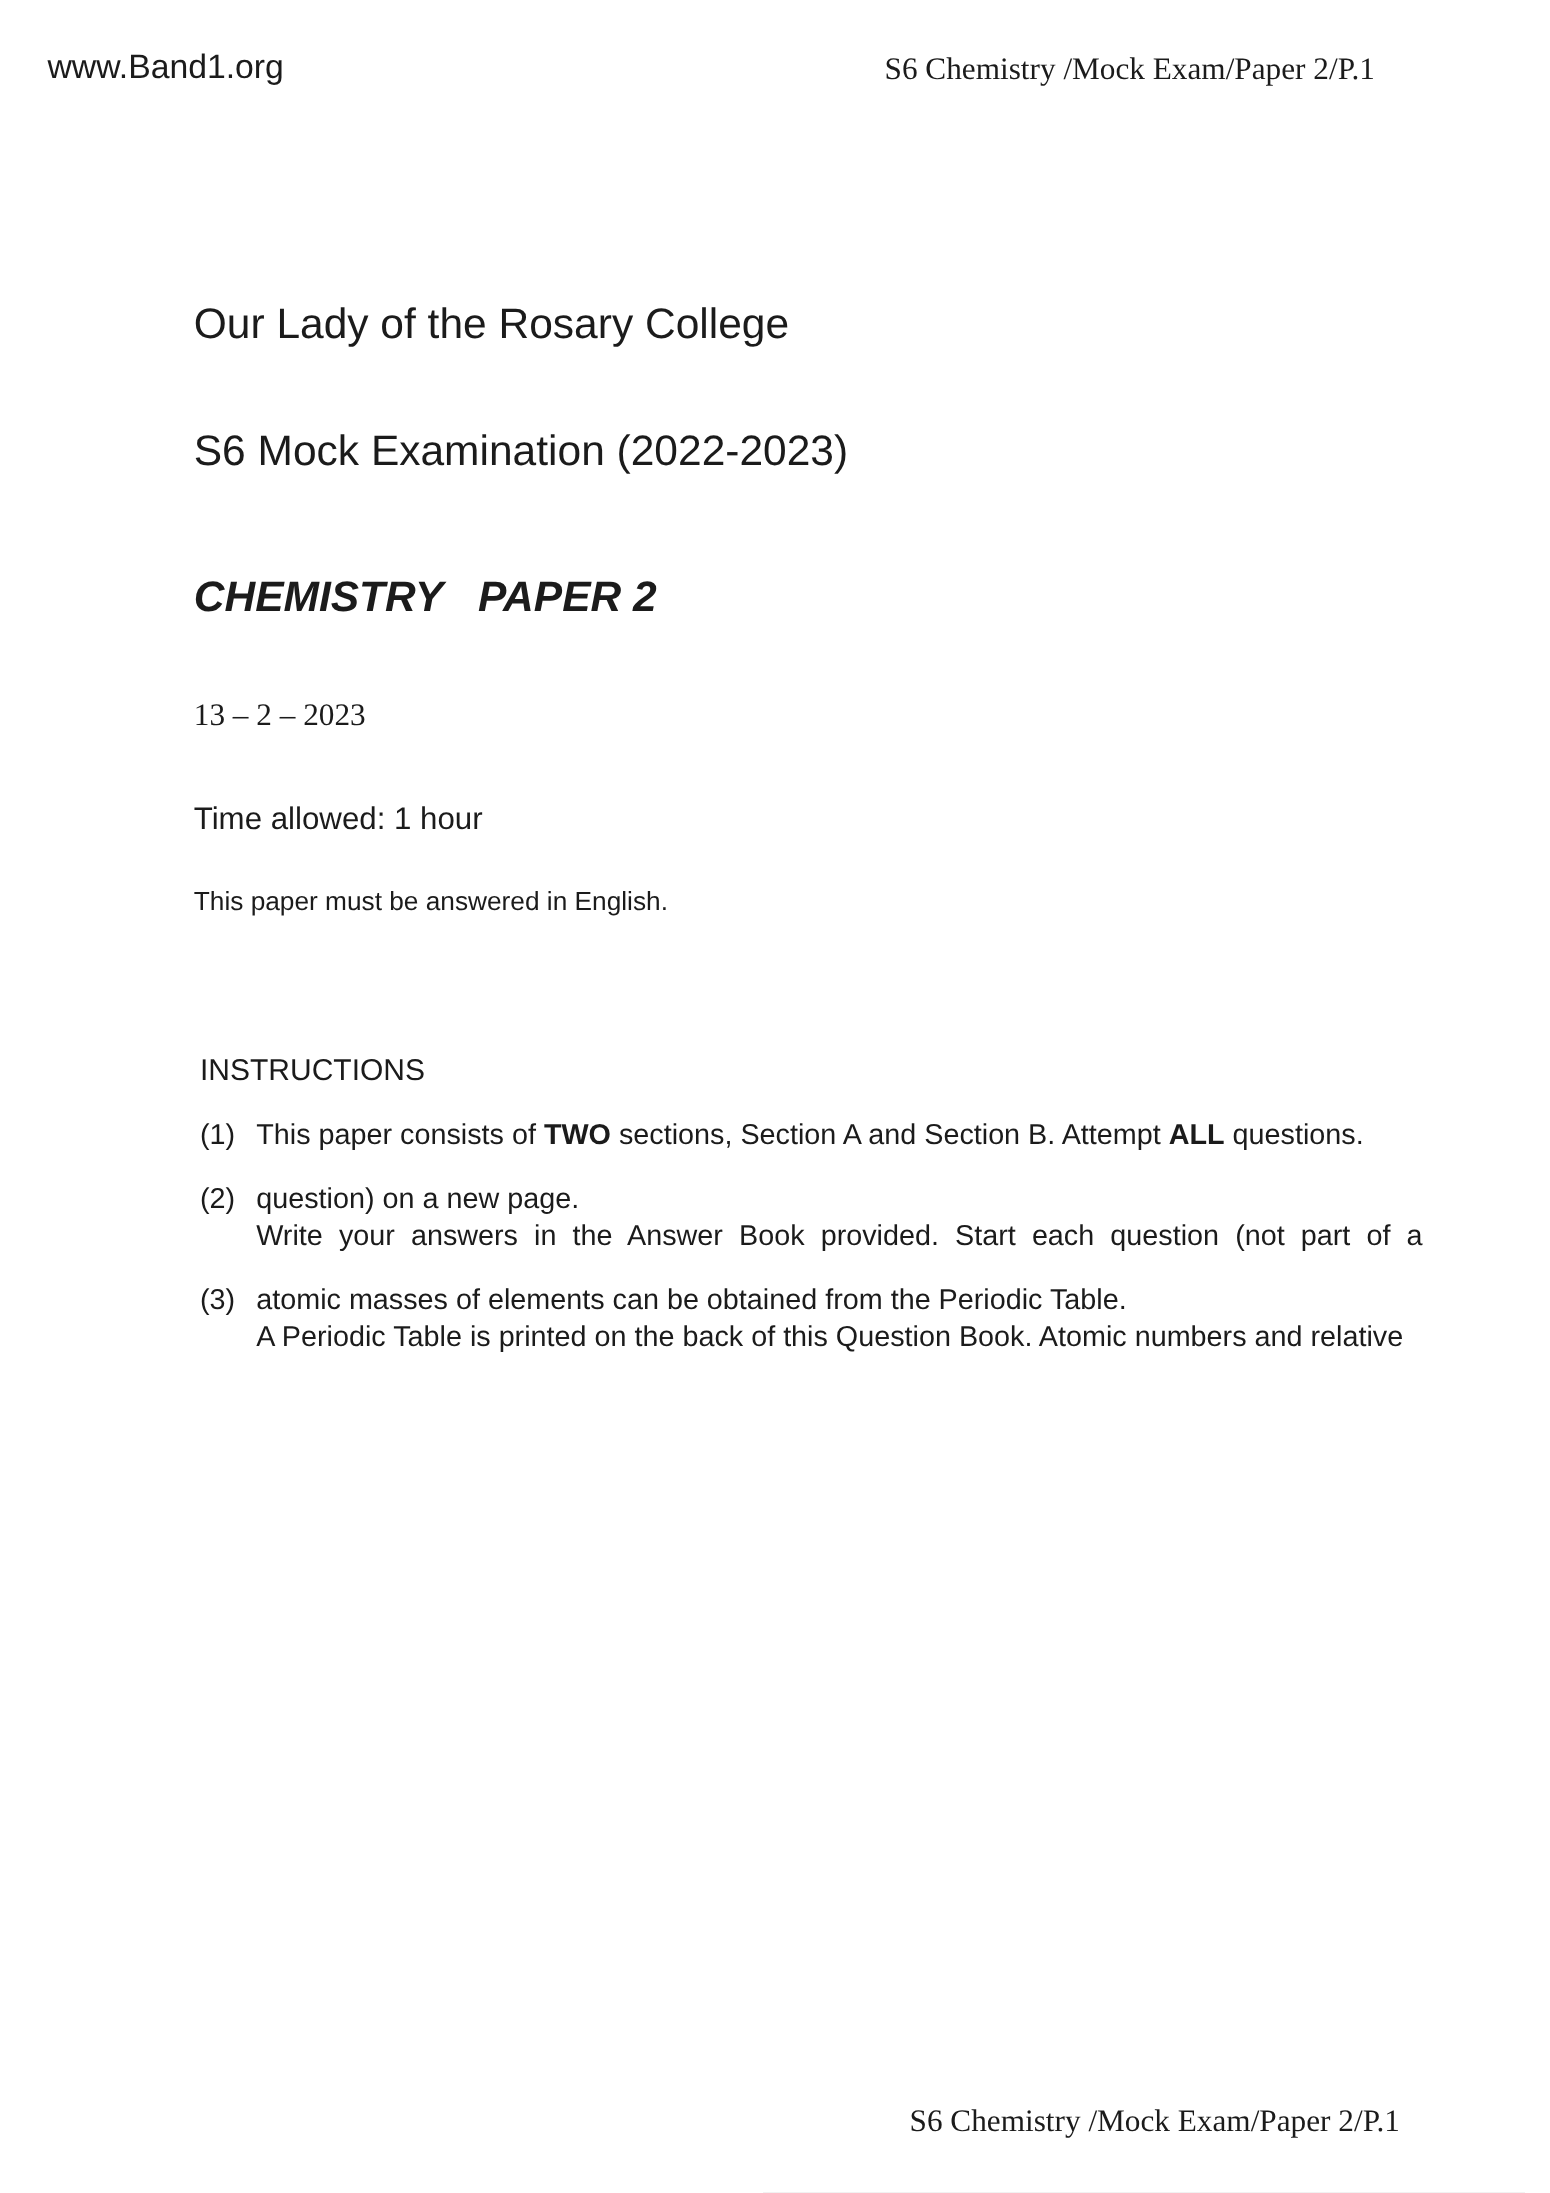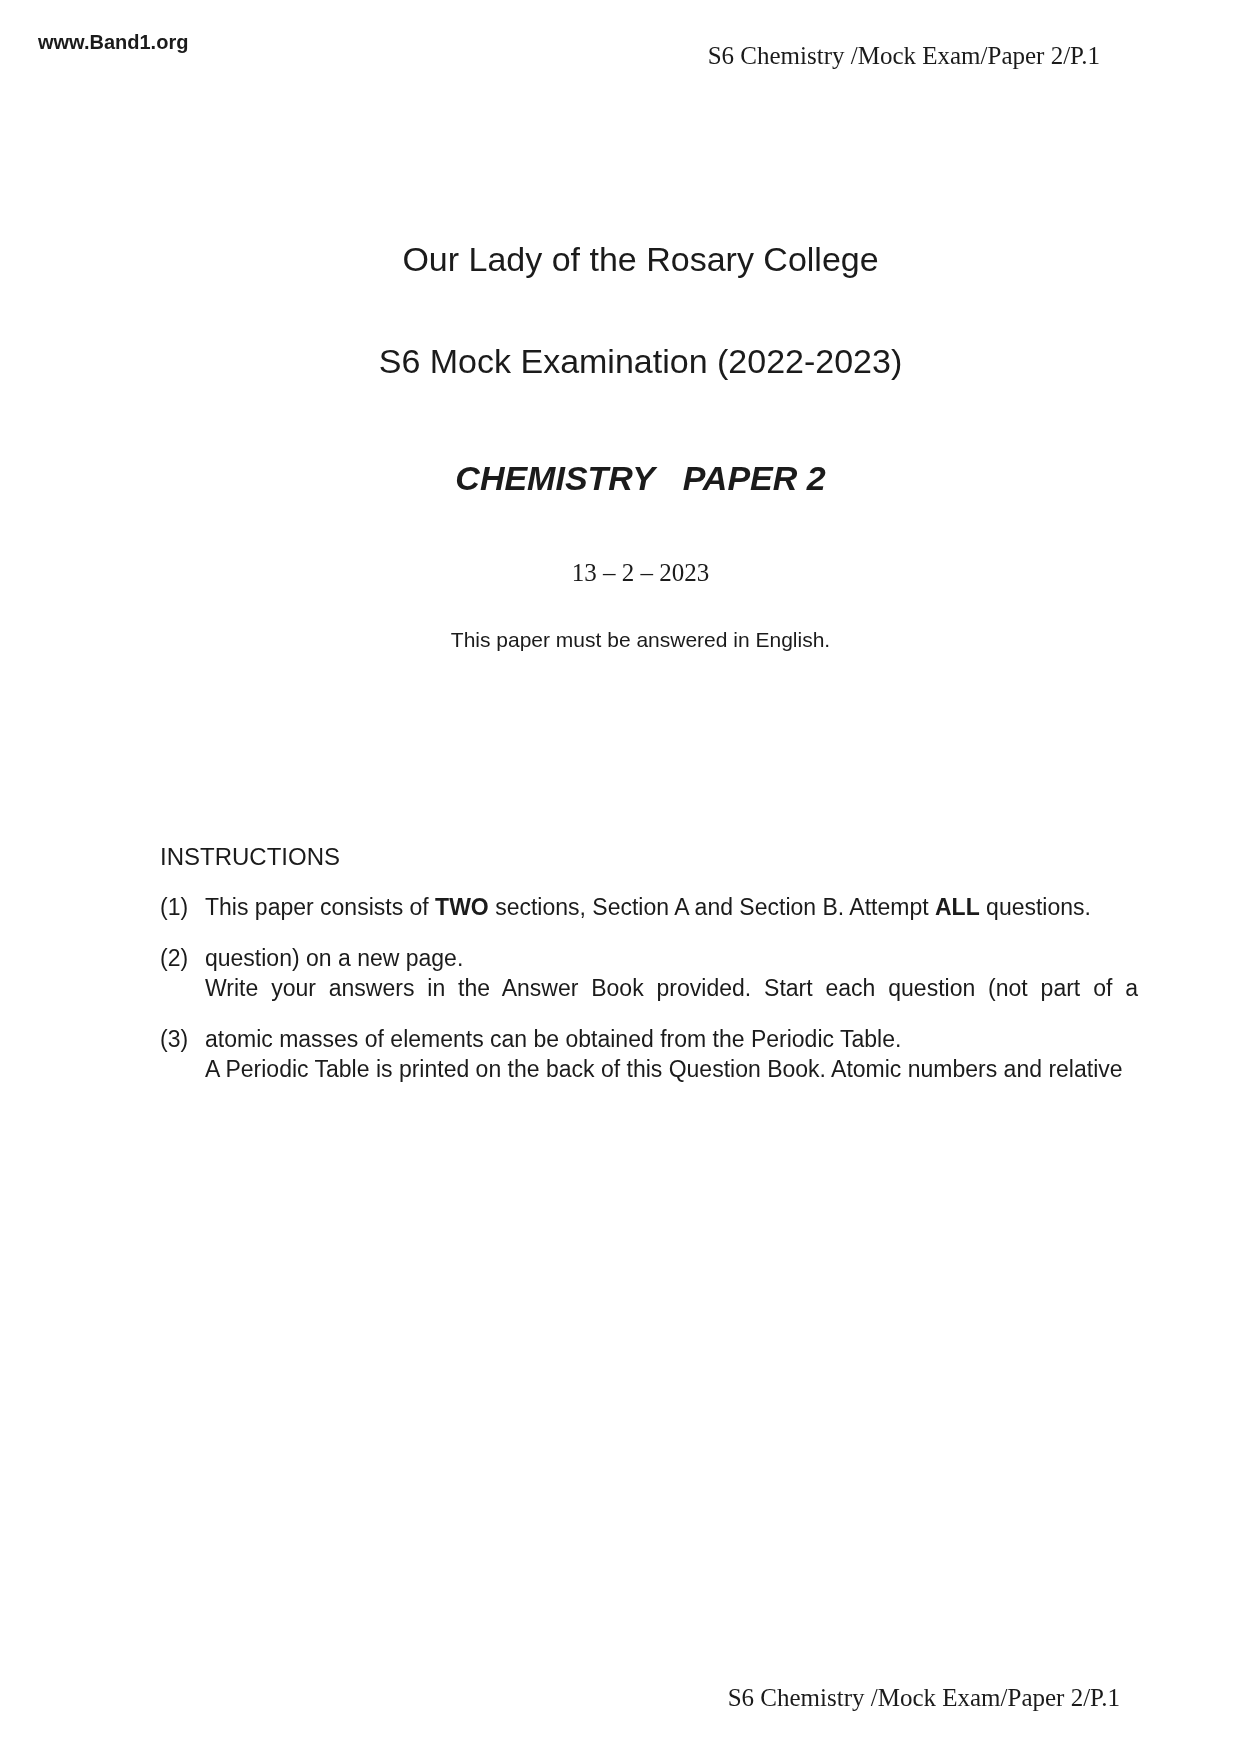--- a/index.html
+++ b/index.html
@@ -7,32 +7,32 @@
     position:relative;
     width:1240px;height:1754px;
     background:#ffffff;
     color:#1b1b1b;
     font-family:"Liberation Sans", sans-serif;
     overflow:hidden;
     margin:0 auto;
   }
   
   .top-left{
-    position:absolute;left:38px;top:26px;
-    font-size:20px;line-height:32px;font-weight:bold;
+    position:absolute;left:38px;top:37px;
+    font-size:27px;line-height:32px;
   }
   .top-right{
     position:absolute;right:140px;top:42px;
     font-family:"Liberation Serif", serif;
     font-size:25px;line-height:28px;
   }
   
   .titles{
     position:absolute;left:155px;right:114px;top:241px;
-    text-align:center;
+    text-align:left;
   }
   .title-line{font-size:34px;line-height:36px;}
   .title-exam{margin-top:66px;}
   .title-paper{
     margin-top:81px;
     font-weight:bold;
     white-space:pre; 
     font-style:italic;
   }
   .title-date{
@@ -74,20 +74,21 @@
 
   <div class="top-left">www.Band1.org</div>
 
   <div class="top-right">S6 Chemistry /Mock Exam/Paper 2/P.1</div>
 
   <div class="titles">
     <div class="title-line">Our Lady of the Rosary College</div>
     <div class="title-line title-exam">S6 Mock Examination (2022-2023)</div>
     <div class="title-line title-paper">CHEMISTRY   PAPER 2</div>
     <div class="title-date">13 – 2 – 2023</div>
+    <div class="title-time">Time allowed: 1 hour</div>
     <div class="title-lang">This paper must be answered in English.</div>
   </div>
 
   <div class="instructions">
     <h2>INSTRUCTIONS</h2>
 
     <div class="item">
       <span class="num">(1)</span>
       <span class="line"><span>This paper consists of </span><b>TWO</b><span> sections, Section A and Section B. Attempt </span><b>ALL</b><span> questions.</span></span>
     </div>

